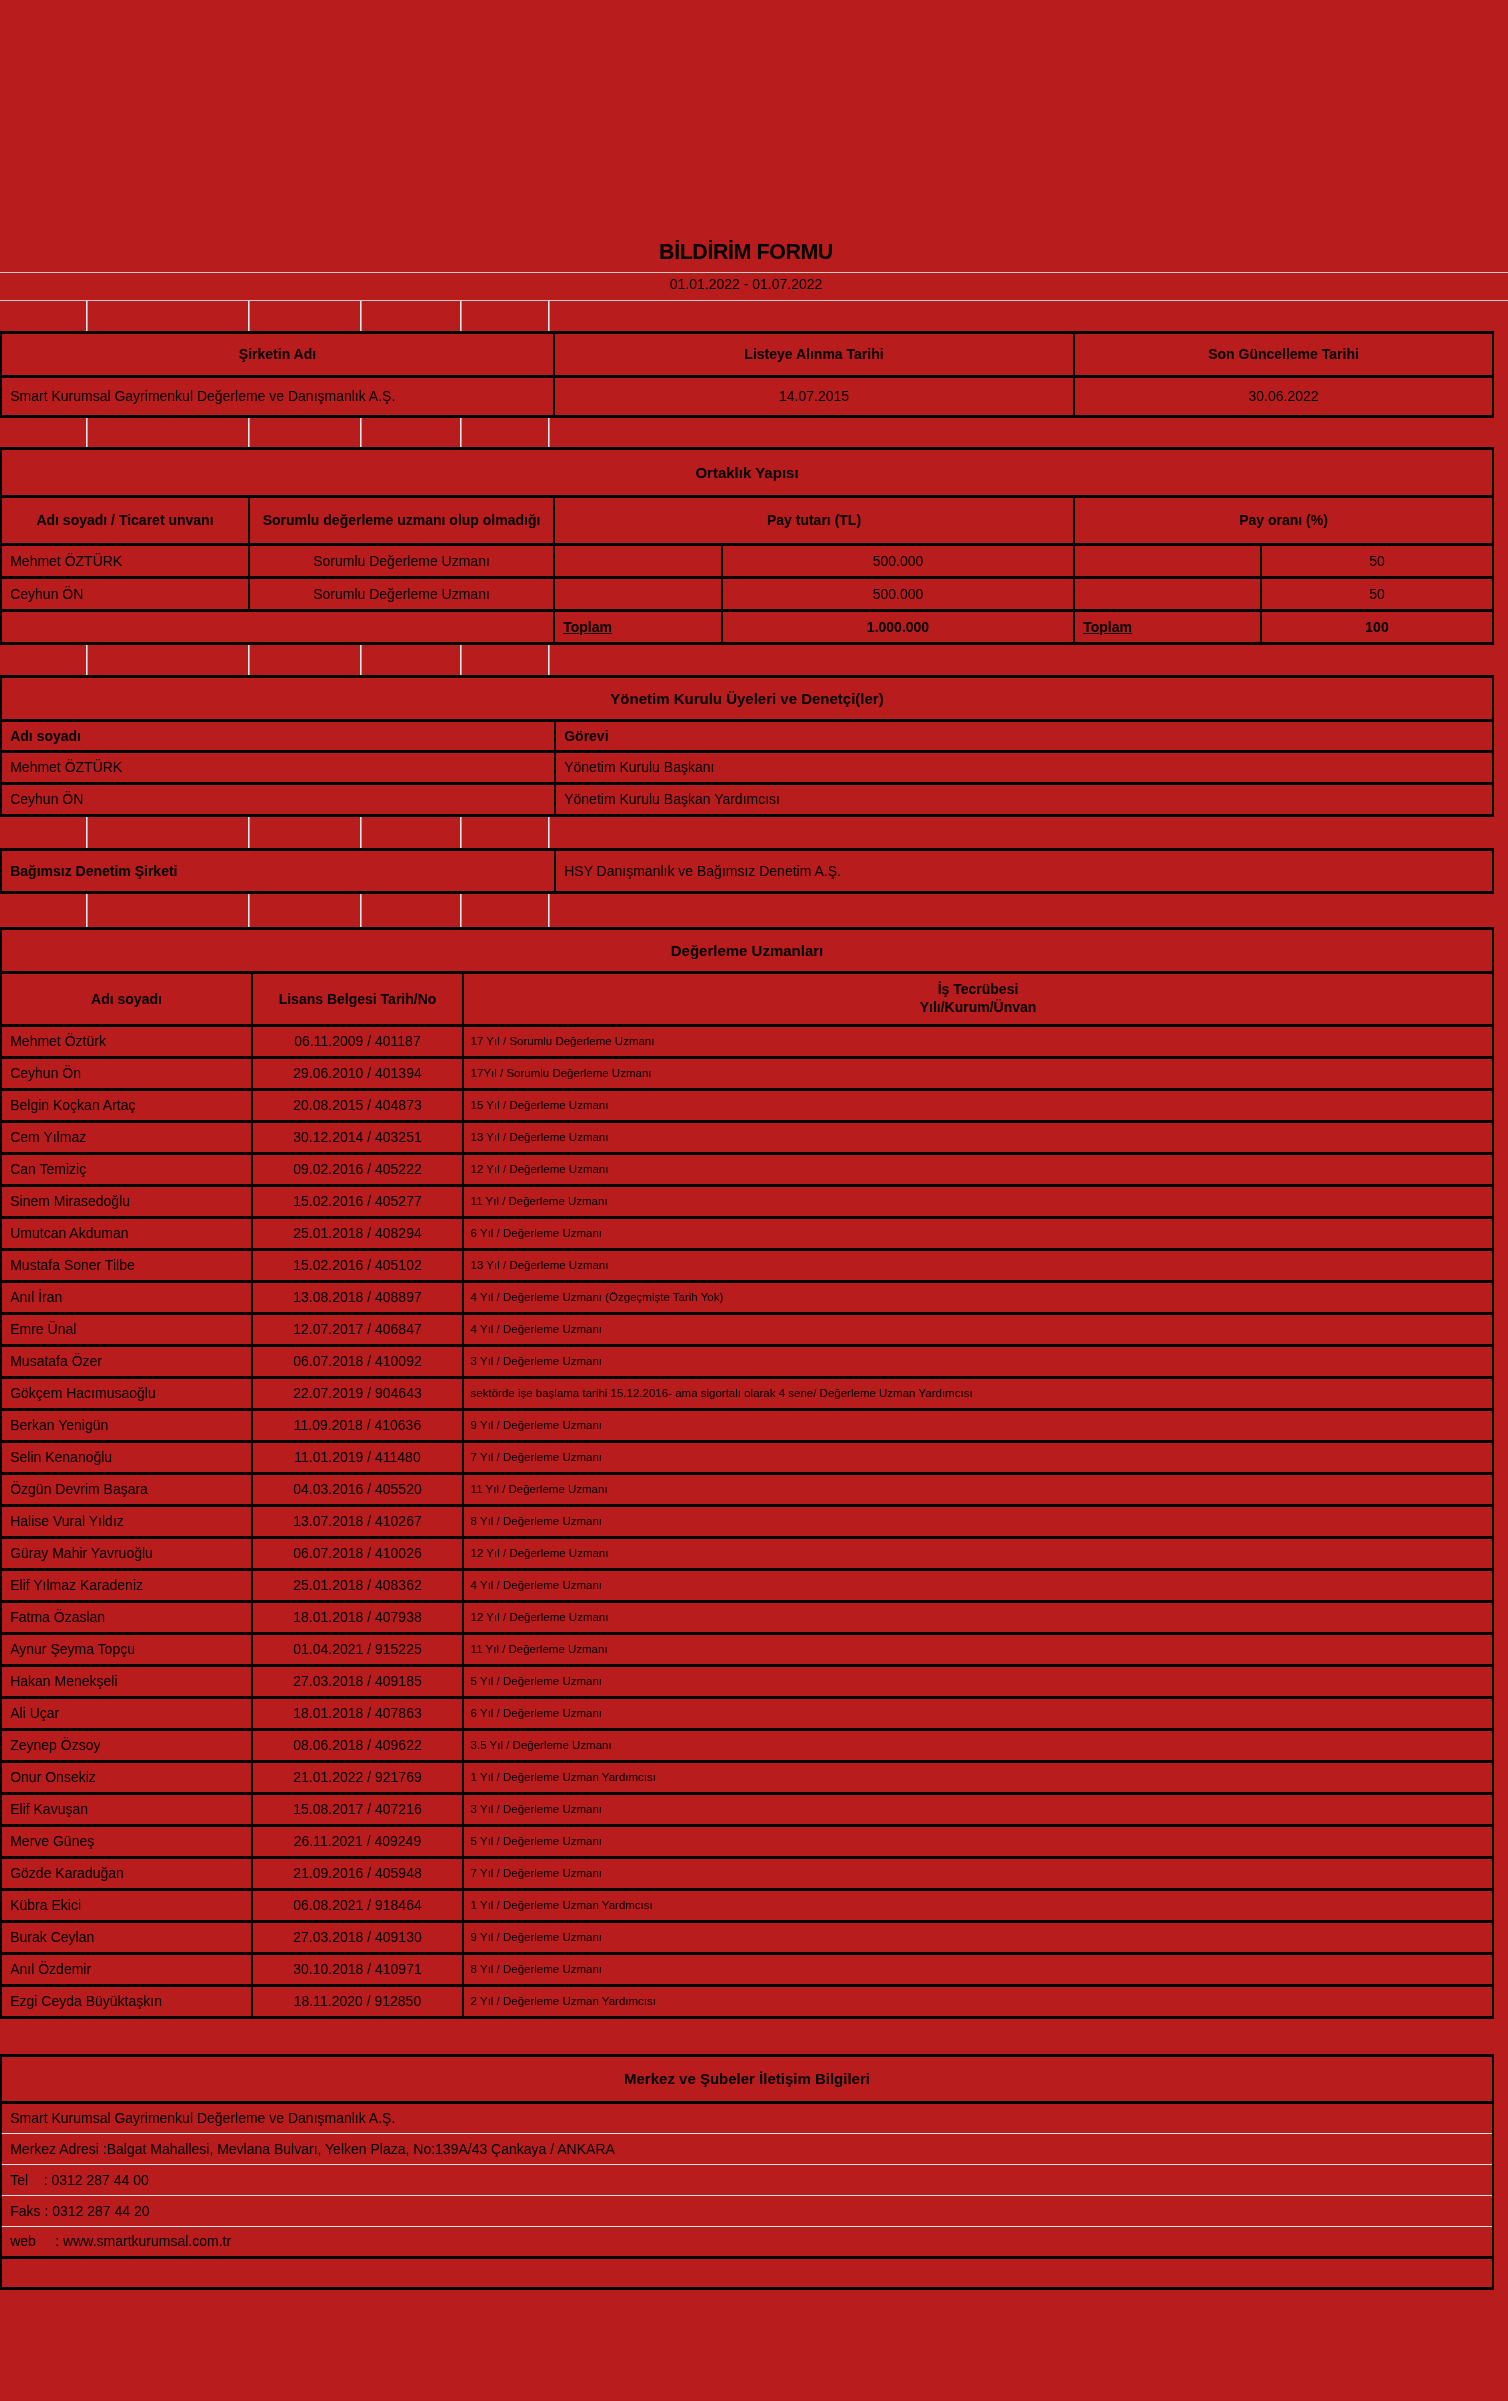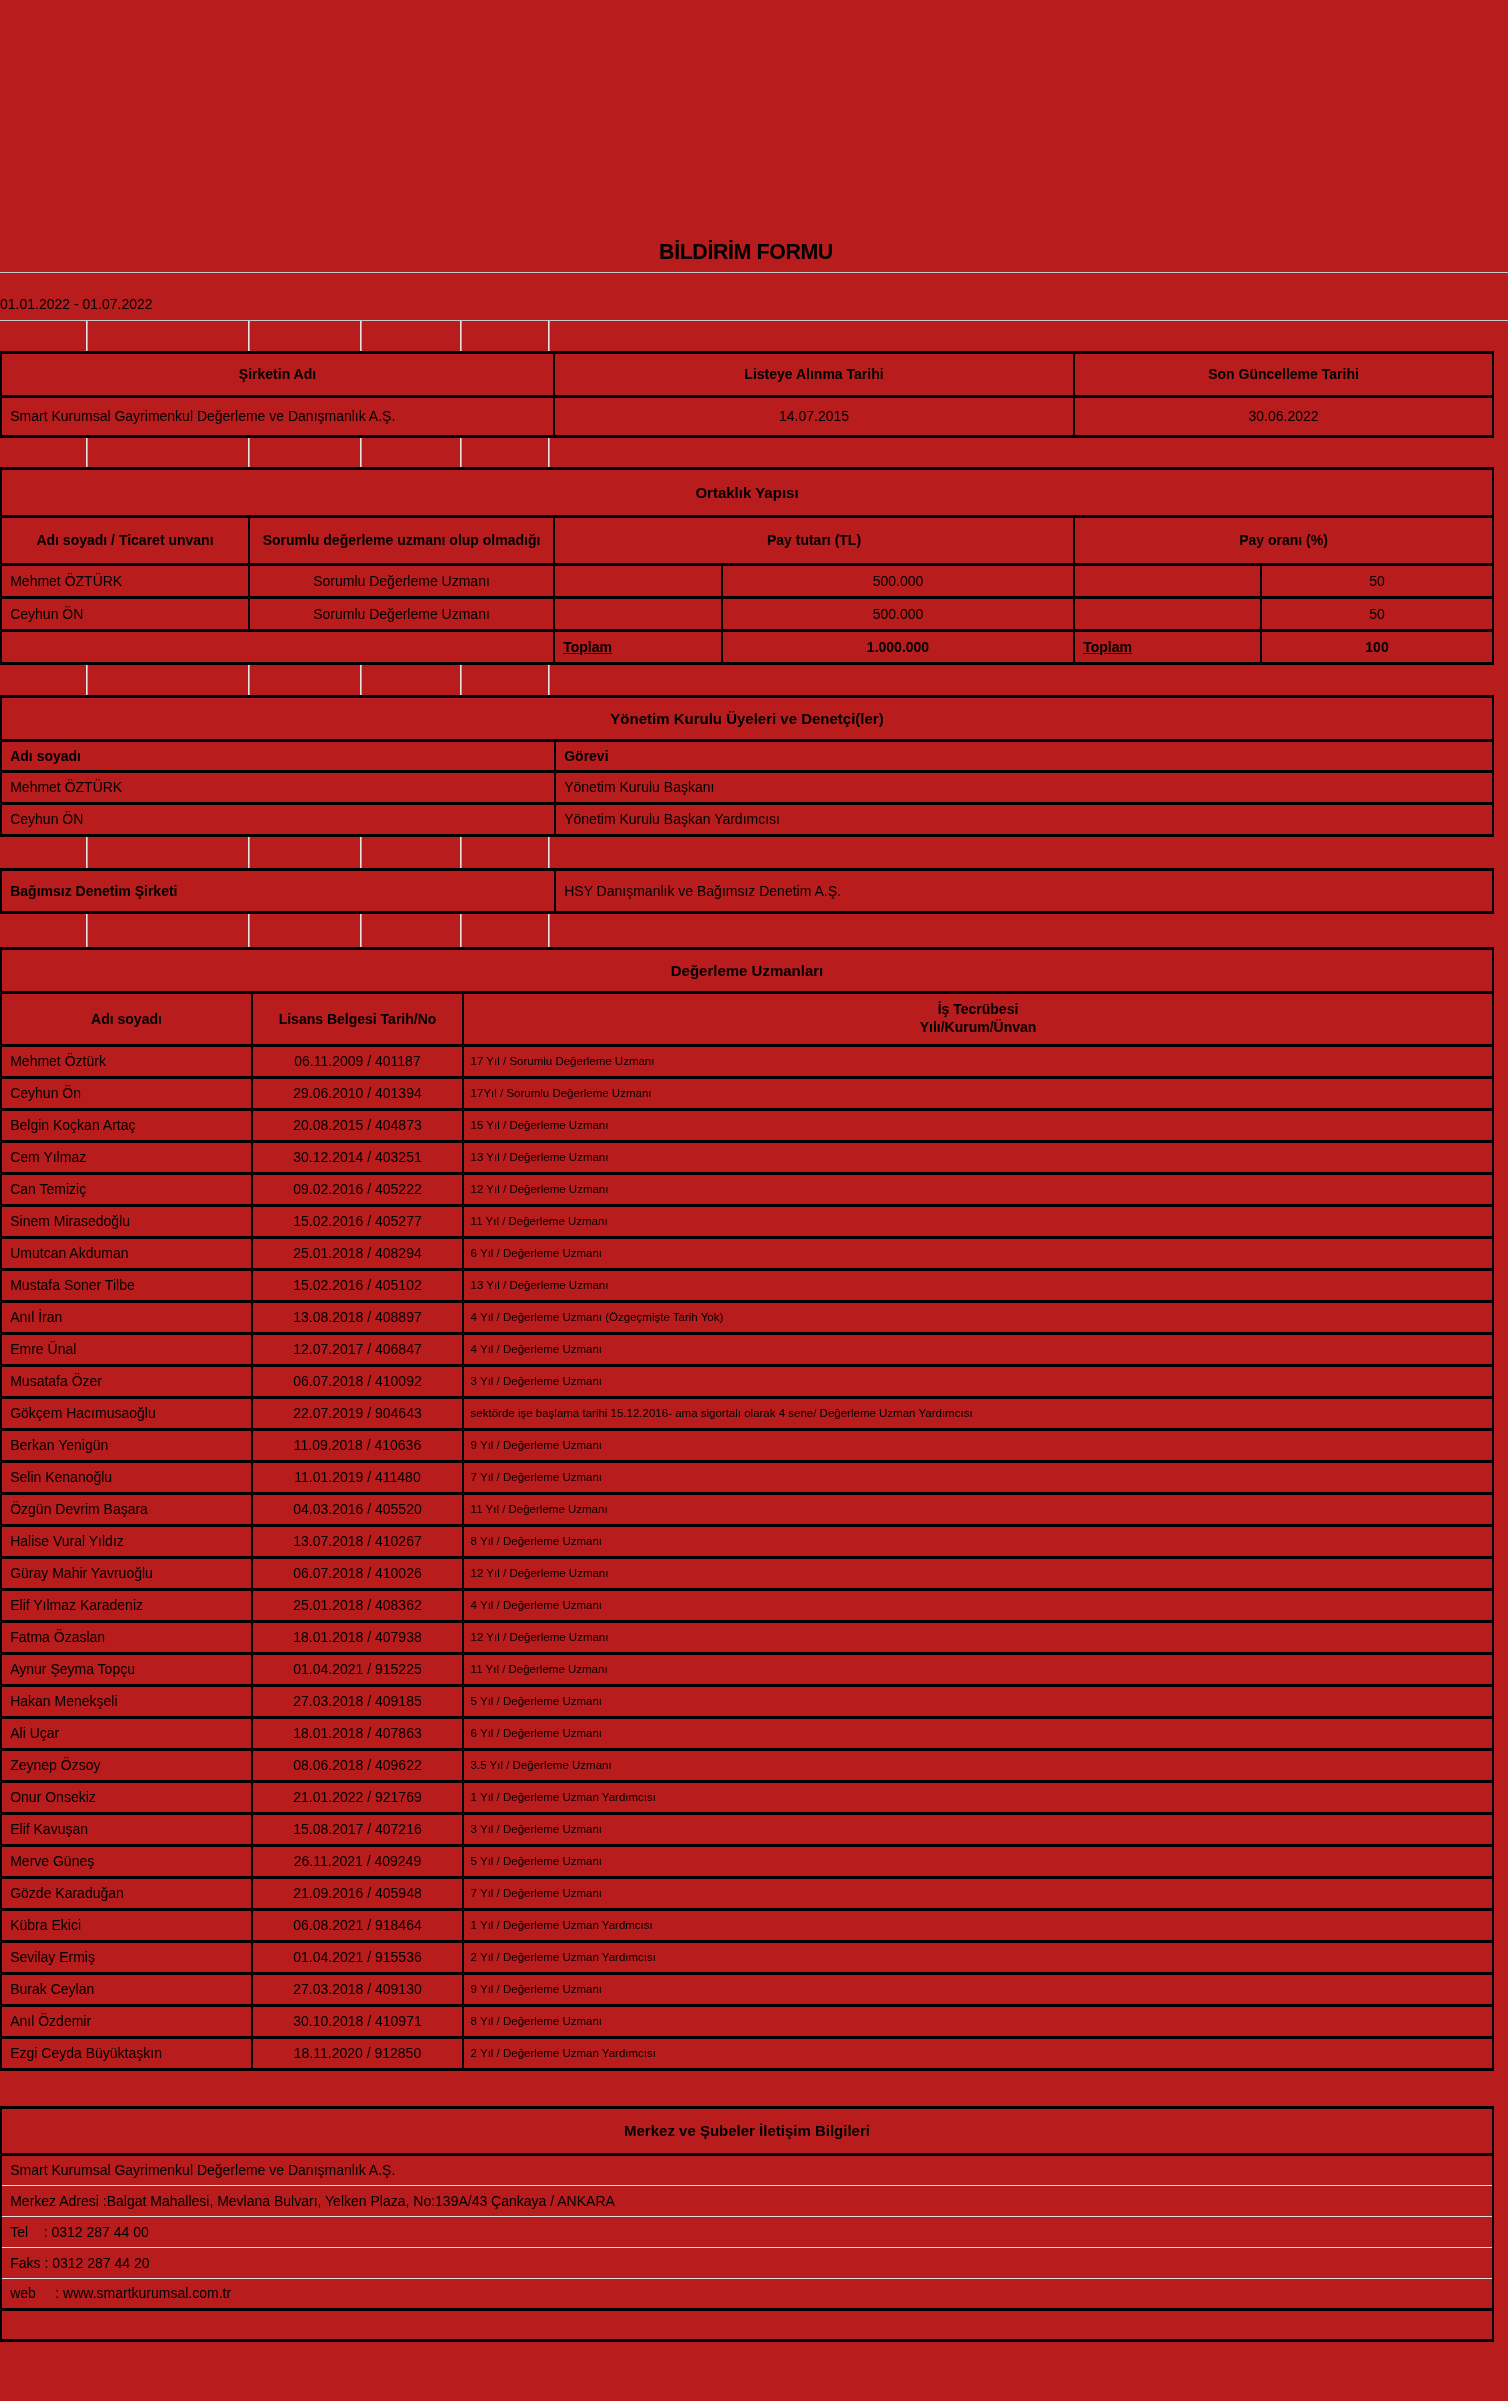--- a/index.html
+++ b/index.html
@@ -10,22 +10,22 @@
     font-family:"Liberation Sans","DejaVu Sans",sans-serif;
     overflow:hidden;
   }
   .doc-title{
     margin-top:240px;width:1492px;
     text-align:center;font-size:21.4px;font-weight:bold;
     letter-spacing:-0.4px;
   }
   .sep{width:1508px;border-top:1.6px solid #c9c9c9;margin-top:7.4px;}
   .doc-subtitle{
-    margin-top:23px;width:1492px;
-    text-align:left;font-size:14px;font-weight:normal;
+    margin-top:3px;width:1492px;
+    text-align:center;font-size:14px;font-weight:normal;
   }
   .gap{height:29px;width:1492px;}
   .gap.ticks{
     background:
       linear-gradient(#e6e6e6,#e6e6e6) 86px 0/1.6px 100% no-repeat,
       linear-gradient(#e6e6e6,#e6e6e6) 248px 0/1.6px 100% no-repeat,
       linear-gradient(#e6e6e6,#e6e6e6) 360px 0/1.6px 100% no-repeat,
       linear-gradient(#e6e6e6,#e6e6e6) 460px 0/1.6px 100% no-repeat,
       linear-gradient(#e6e6e6,#e6e6e6) 548px 0/1.6px 100% no-repeat;
   }
@@ -375,25 +375,20 @@
     <td class="c">21.09.2016 / 405948</td>
     <td class="l small">7 Yıl / Değerleme Uzmanı</td>
   </tr>
 
   <tr class="hE-data">
     <td class="l">Kübra Ekici</td>
     <td class="c">06.08.2021 / 918464</td>
     <td class="l small">1 Yıl / Değerleme Uzman Yardmcısı</td>
   </tr>
 
-  <tr class="hE-data">
-    <td class="l">Sevilay Ermiş</td>
-    <td class="c">01.04.2021 / 915536</td>
-    <td class="l small">2 Yıl / Değerleme Uzman Yardımcısı</td>
-  </tr>
 
   <tr class="hE-data">
     <td class="l">Burak Ceylan</td>
     <td class="c">27.03.2018 / 409130</td>
     <td class="l small">9 Yıl / Değerleme Uzmanı</td>
   </tr>
 
   <tr class="hE-data">
     <td class="l">Anıl Özdemir</td>
     <td class="c">30.10.2018 / 410971</td>

